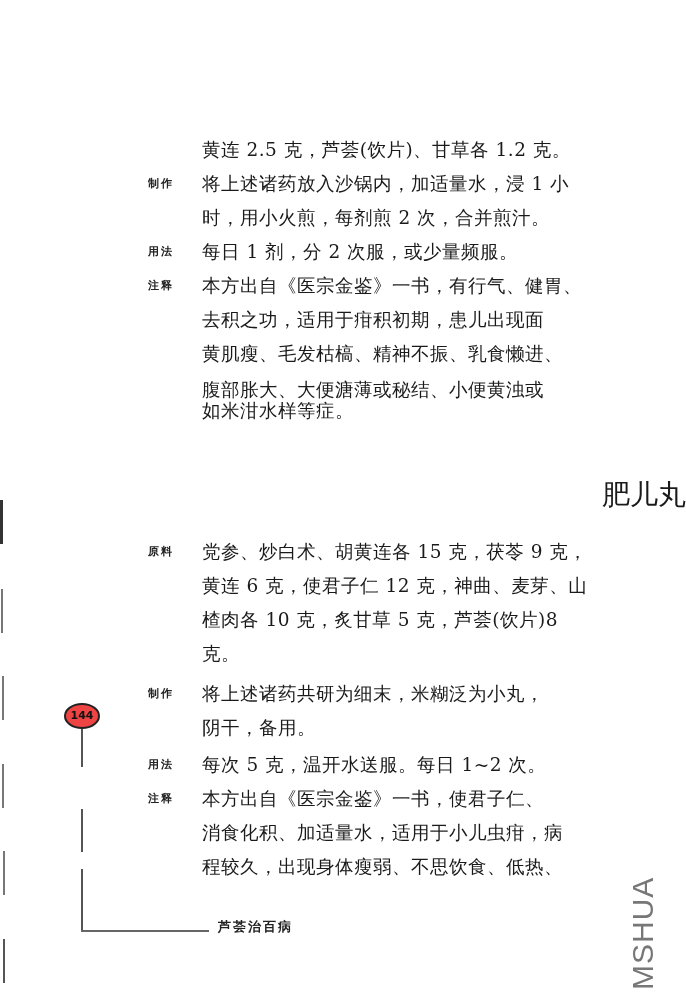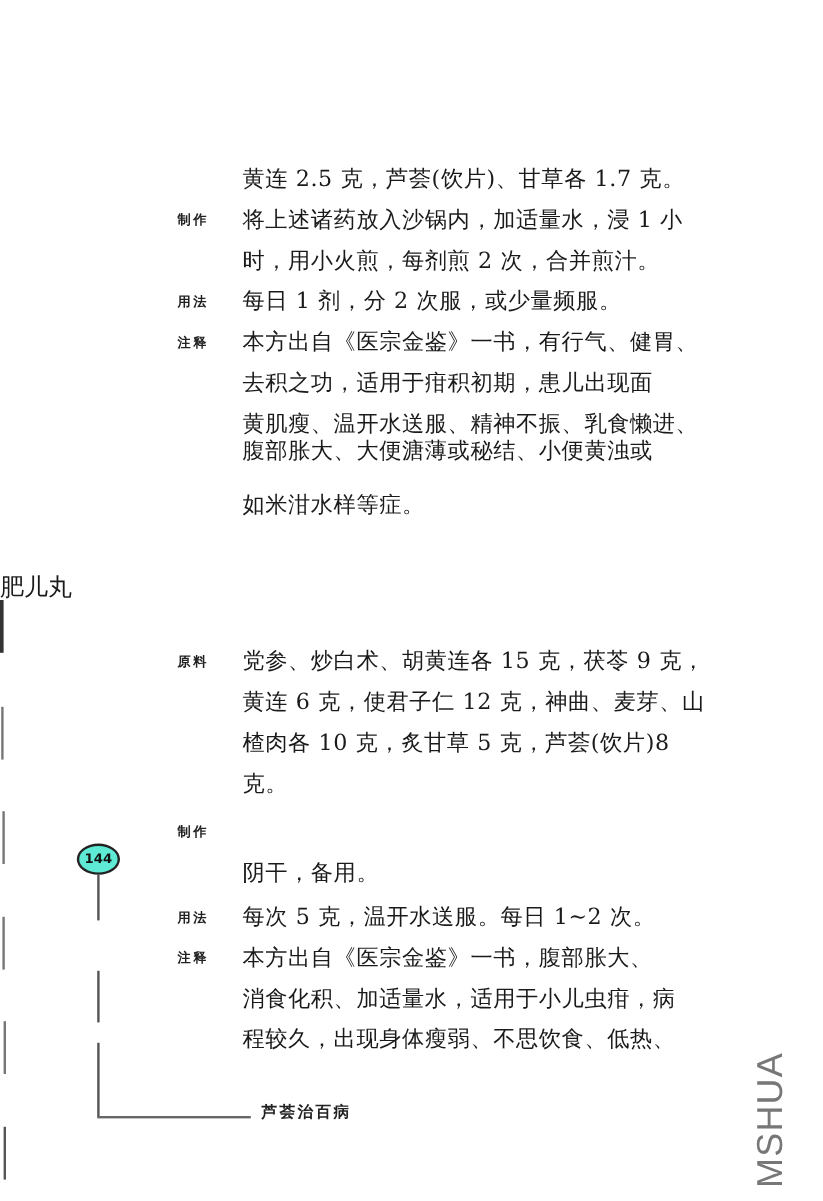--- a/index.html
+++ b/index.html
@@ -4,32 +4,32 @@
 <style>
   html, body { margin: 0; padding: 0; }
   body {
     width: 686px; height: 1001px; position: relative; overflow: hidden;
     background: #ffffff; color: #1a1a1a;
     font-family: "DejaVu Serif", "Liberation Serif", serif;
   }
   .row { position: absolute; left: 148px; width: 460px; height: 34px; font-size: 18.5px; line-height: 34px; white-space: nowrap; }
   .label { position: absolute; left: 0; top: 0; width: 50px; letter-spacing: 2px; font-family: "DejaVu Sans", "Liberation Sans", sans-serif; font-weight: bold; font-size: 11px; color: #222; }
   .text { position: absolute; left: 54px; top: 0; letter-spacing: 0.5px; }
-  .title { position: absolute; left: 0; width: 686px; top: 476px; text-align: left; font-size: 20px; font-family: "DejaVu Sans", "Liberation Sans", sans-serif; color: #1a1a1a; }
+  .title { position: absolute; left: 0; width: 686px; top: 476px; text-align: right; font-size: 28px; font-family: "DejaVu Sans", "Liberation Sans", sans-serif; color: #1a1a1a; }
   .vline { position: absolute; background: #555; width: 2px; }
   .hline { position: absolute; background: #666; height: 2px; }
-  .badge { position: absolute; left: 64px; top: 703px; width: 32px; height: 22px; border: 2px solid #222; border-radius: 50%; font-size: 11px; font-weight: bold; text-align: center; line-height: 22px; font-family: "DejaVu Sans", "Liberation Sans", sans-serif; color: #111; background: #5eead4; }
+  .badge { position: absolute; left: 64px; top: 703px; width: 32px; height: 22px; border: 2px solid #222; border-radius: 50%; font-size: 11px; font-weight: bold; text-align: center; line-height: 22px; font-family: "DejaVu Sans", "Liberation Sans", sans-serif; color: #111; background: #ef4444; }
   .footer { position: absolute; left: 218px; top: 918px; font-size: 13px; font-family: "DejaVu Sans", "Liberation Sans", sans-serif; font-weight: bold; letter-spacing: 2px; color: #222; }
   .watermark { position: absolute; left: 626px; top: 990px; transform-origin: 0 0; transform: rotate(-90deg); font-family: "Liberation Sans", sans-serif; font-size: 30px; color: #777; letter-spacing: 1px; }
 </style>
 </head>
 <body>
 
 <div class="row" style="top:133px;">
-  <span class="text">黄连 2.5 克，芦荟(饮片)、甘草各 1.7 克。</span>
+  <span class="text">黄连 2.5 克，芦荟(饮片)、甘草各 1.2 克。</span>
 </div>
 
 <div class="row" style="top:167px;">
   <span class="label">制作</span>
   <span class="text">将上述诸药放入沙锅内，加适量水，浸 1 小</span>
 </div>
 <div class="row" style="top:201px;">
   <span class="text">时，用小火煎，每剂煎 2 次，合并煎汁。</span>
 </div>
 
@@ -39,26 +39,26 @@
 </div>
 
 <div class="row" style="top:269px;">
   <span class="label">注释</span>
   <span class="text">本方出自《医宗金鉴》一书，有行气、健胃、</span>
 </div>
 <div class="row" style="top:303px;">
   <span class="text">去积之功，适用于疳积初期，患儿出现面</span>
 </div>
 <div class="row" style="top:337px;">
-  <span class="text">黄肌瘦、温开水送服、精神不振、乳食懒进、</span>
+  <span class="text">黄肌瘦、毛发枯槁、精神不振、乳食懒进、</span>
 </div>
-<div class="row" style="top:360px;">
+<div class="row" style="top:373px;">
   <span class="text">腹部胀大、大便溏薄或秘结、小便黄浊或</span>
 </div>
-<div class="row" style="top:405px;">
+<div class="row" style="top:394px;">
   <span class="text">如米泔水样等症。</span>
 </div>
 
 <div class="title">肥儿丸</div>
 
 <div class="row" style="top:535px;">
   <span class="label">原料</span>
   <span class="text">党参、炒白术、胡黄连各 15 克，茯苓 9 克，</span>
 </div>
 <div class="row" style="top:569px;text-align:right;">
@@ -66,33 +66,34 @@
 </div>
 <div class="row" style="top:603px;">
   <span class="text">楂肉各 10 克，炙甘草 5 克，芦荟(饮片)8</span>
 </div>
 <div class="row" style="top:637px;">
   <span class="text">克。</span>
 </div>
 
 <div class="row" style="top:677px;">
   <span class="label">制作</span>
+  <span class="text">将上述诸药共研为细末，米糊泛为小丸，</span>
 </div>
 <div class="row" style="top:711px;">
   <span class="text">阴干，备用。</span>
 </div>
 
 <div class="row" style="top:748px;">
   <span class="label">用法</span>
   <span class="text">每次 5 克，温开水送服。每日 1~2 次。</span>
 </div>
 
 <div class="row" style="top:782px;">
   <span class="label">注释</span>
-  <span class="text">本方出自《医宗金鉴》一书，腹部胀大、</span>
+  <span class="text">本方出自《医宗金鉴》一书，使君子仁、</span>
 </div>
 <div class="row" style="top:816px;">
   <span class="text">消食化积、加适量水，适用于小儿虫疳，病</span>
 </div>
 <div class="row" style="top:850px;">
   <span class="text">程较久，出现身体瘦弱、不思饮食、低热、</span>
 </div>
 
 <div class="badge">144</div>
 <div class="vline" style="left:81px; top:729px; height:38px;"></div>

